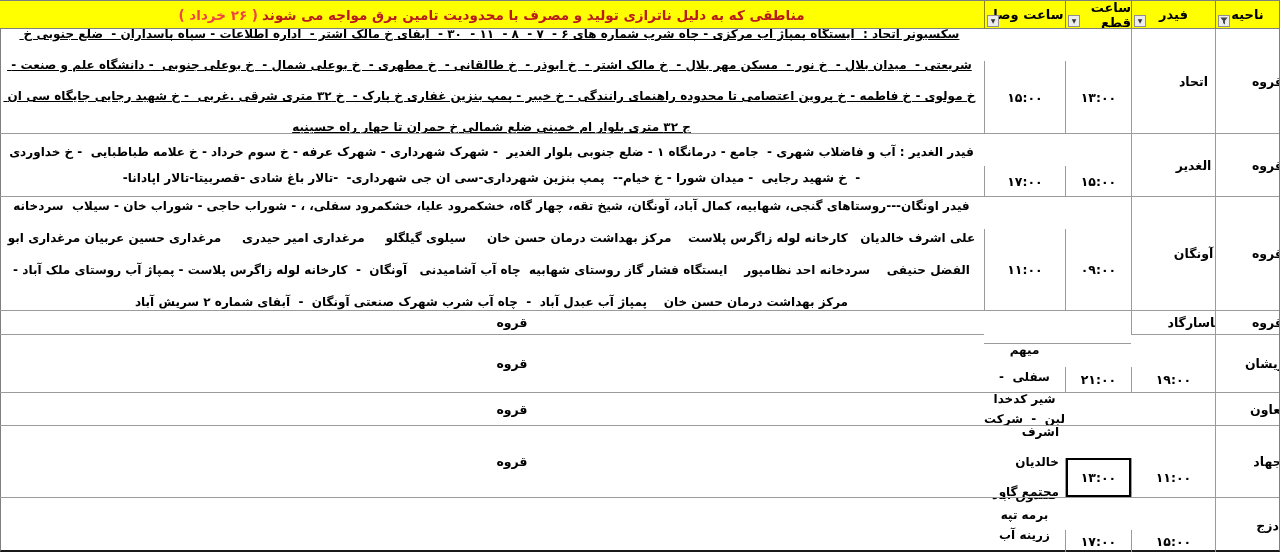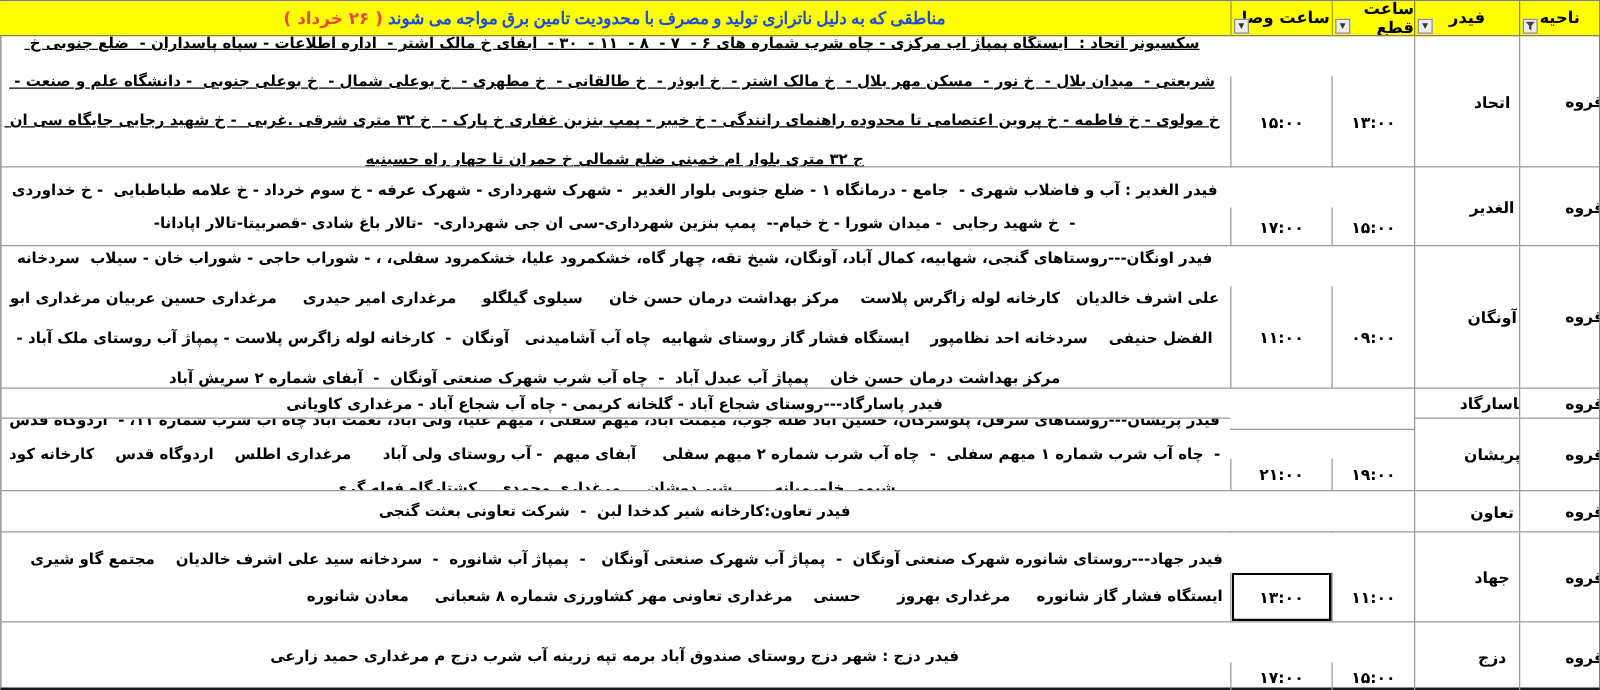--- a/index.html
+++ b/index.html
@@ -40,21 +40,21 @@
     border-left: 1px solid #8a8a00;
     border-bottom: 1px solid #7f7f7f;
   }
   .hdr.lastcol { border-left: none; }
   .title-cell {
     background: #FFFF00;
     font-size: 13.5px;
     letter-spacing: 0;
     white-space: nowrap;
   }
-  .title-main { color: #1d4ed8; font-family: Liberation Serif, serif; }
+  .title-main { color: #b91c1c; }
   .title-date { color: #ef4444; margin-inline-start: 4px; }
   .filter-btn {
     position: absolute;
     bottom: 1px;
     left: 2px;
     width: 12px; height: 12px;
     box-sizing: border-box;
     background: #ececec;
     border: 1px solid #8f8f8f;
     display: flex;
@@ -132,21 +132,20 @@
   <div class="cell region">قروه</div>
   <div class="cell feeder">آونگان</div>
   <div class="cell time">۰۹:۰۰</div>
   <div class="cell time">۱۱:۰۰</div>
   <div class="cell lastcol desc lh2">فیدر اونگان---روستاهای گنجی، شهابیه، کمال آباد، آونگان، شیخ تقه، چهار گاه، خشکمرود علیا، خشکمرود سفلی، ، - شوراب حاجی - شوراب خان - سیلاب  سردخانه علی اشرف خالدیان   کارخانه لوله زاگرس پلاست    مرکز بهداشت درمان حسن خان     سیلوی گیلگلو     مرغداری امیر حیدری     مرغداری حسین عربیان مرغداری ابو الفضل حنیفی    سردخانه احد نظامپور    ایستگاه فشار گاز روستای شهابیه  چاه آب آشامیدنی   آونگان  -  کارخانه لوله زاگرس پلاست - پمپاژ آب روستای ملک آباد - مرکز بهداشت درمان حسن خان    پمپاژ آب عبدل آباد  -  چاه آب شرب شهرک صنعتی آونگان  -  آبفای شماره ۲ سریش آباد</div>
 
   <div class="cell region">قروه</div>
   <div class="cell feeder">پاسارگاد</div>
   <div class="cell time">۱۹:۰۰</div>
   <div class="cell time">۲۱:۰۰</div>
-  <div class="cell lastcol desc lh3">فیدر پاسارگاد---روستای شجاع آباد - گلخانه کریمی - چاه آب شجاع آباد - مرغداری کاویانی</div>
 
   <div class="cell region">قروه</div>
   <div class="cell feeder">پریشان</div>
   <div class="cell time">۱۹:۰۰</div>
   <div class="cell time">۲۱:۰۰</div>
   <div class="cell lastcol desc lh4">فیدر پریشان---روستاهای سرقل، پلوسرکان، حسین آباد ظله جوب، میمنت آباد، میهم سفلی ، میهم علیا، ولی آباد، نعمت آباد چاه آب شرب شماره ۱۱، -  اردوگاه قدس  -  چاه آب شرب شماره ۱ میهم سفلی  -  چاه آب شرب شماره ۲ میهم سفلی     آبفای میهم  - آب روستای ولی آباد      مرغداری اطلس    اردوگاه قدس    کارخانه کود شیمی خاورمیانه        شیر دوشان     مرغداری محمدی    کشتارگاه فعله گری</div>
 
   <div class="cell region">قروه</div>
   <div class="cell feeder">تعاون</div>
   <div class="cell time">۱۵:۰۰</div>

